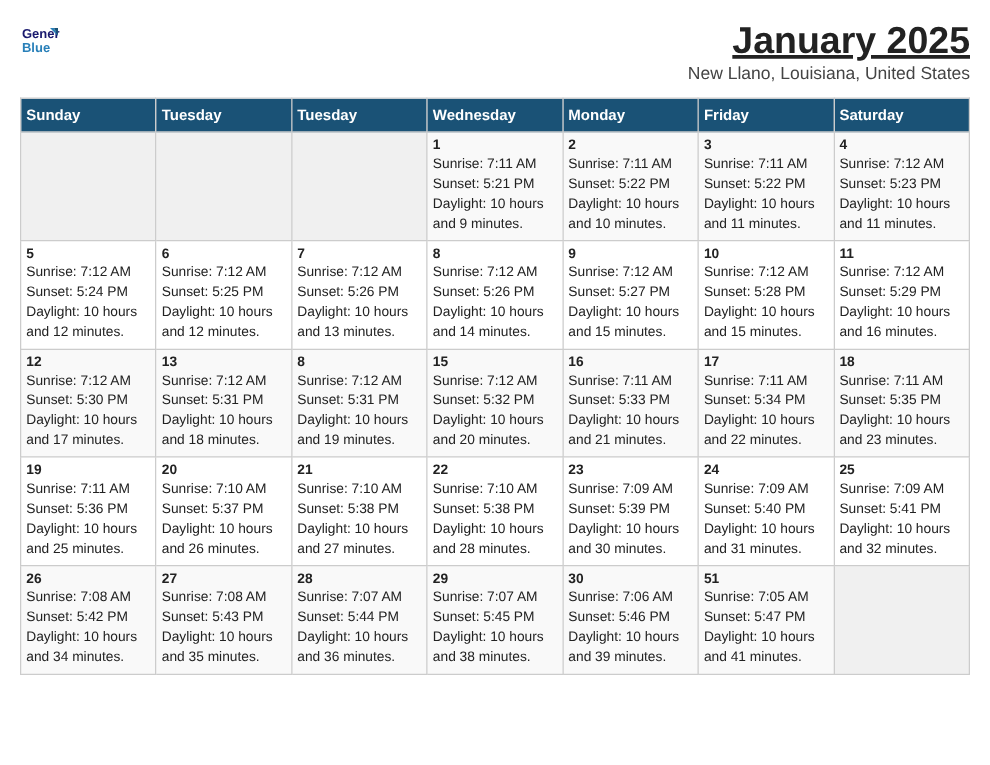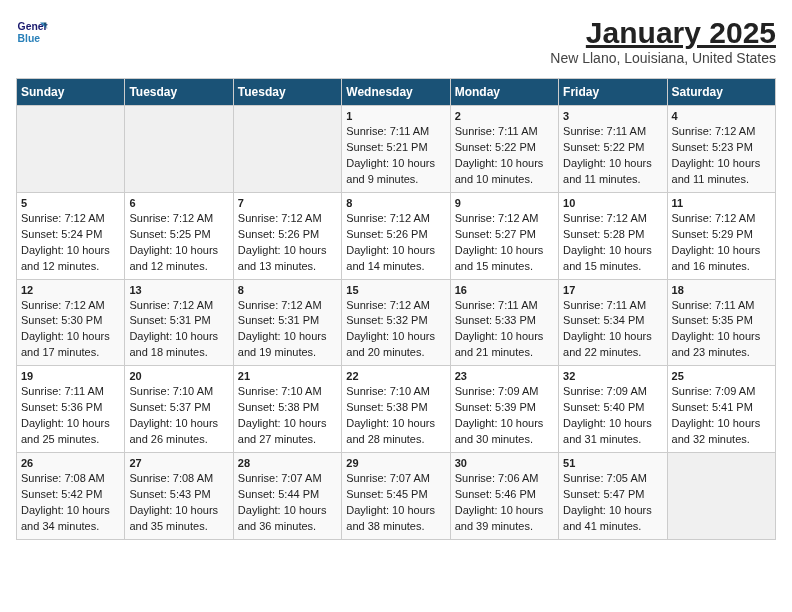--- a/index.html
+++ b/index.html
@@ -279,21 +279,21 @@
 and 28 minutes.</div>
         </td>
         <td>
           <span class="day-num">23</span>
           <div class="day-info" style="white-space: pre-line;">Sunrise: 7:09 AM
 Sunset: 5:39 PM
 Daylight: 10 hours
 and 30 minutes.</div>
         </td>
         <td>
-          <span class="day-num">32</span>
+          <span class="day-num">24</span>
           <div class="day-info" style="white-space: pre-line;">Sunrise: 7:09 AM
 Sunset: 5:40 PM
 Daylight: 10 hours
 and 31 minutes.</div>
         </td>
         <td>
           <span class="day-num">25</span>
           <div class="day-info" style="white-space: pre-line;">Sunrise: 7:09 AM
 Sunset: 5:41 PM
 Daylight: 10 hours

